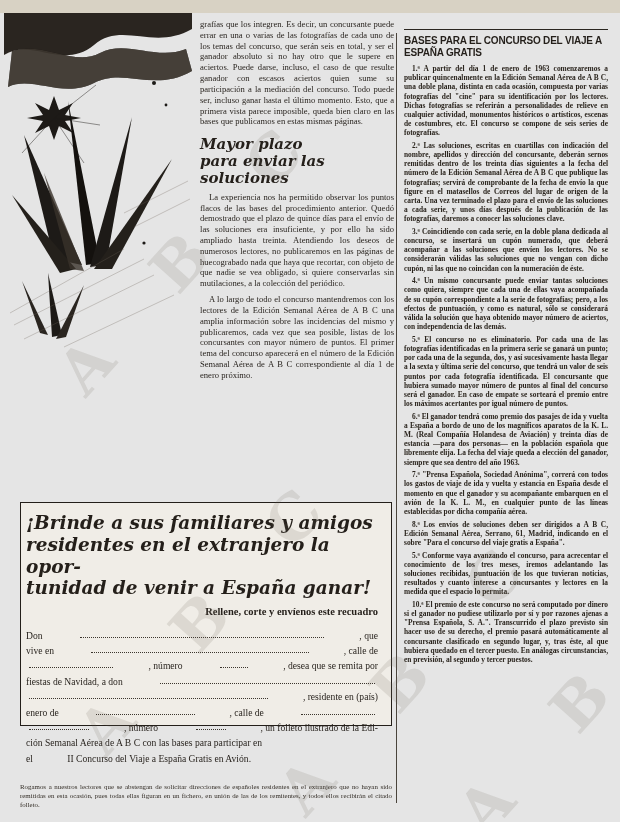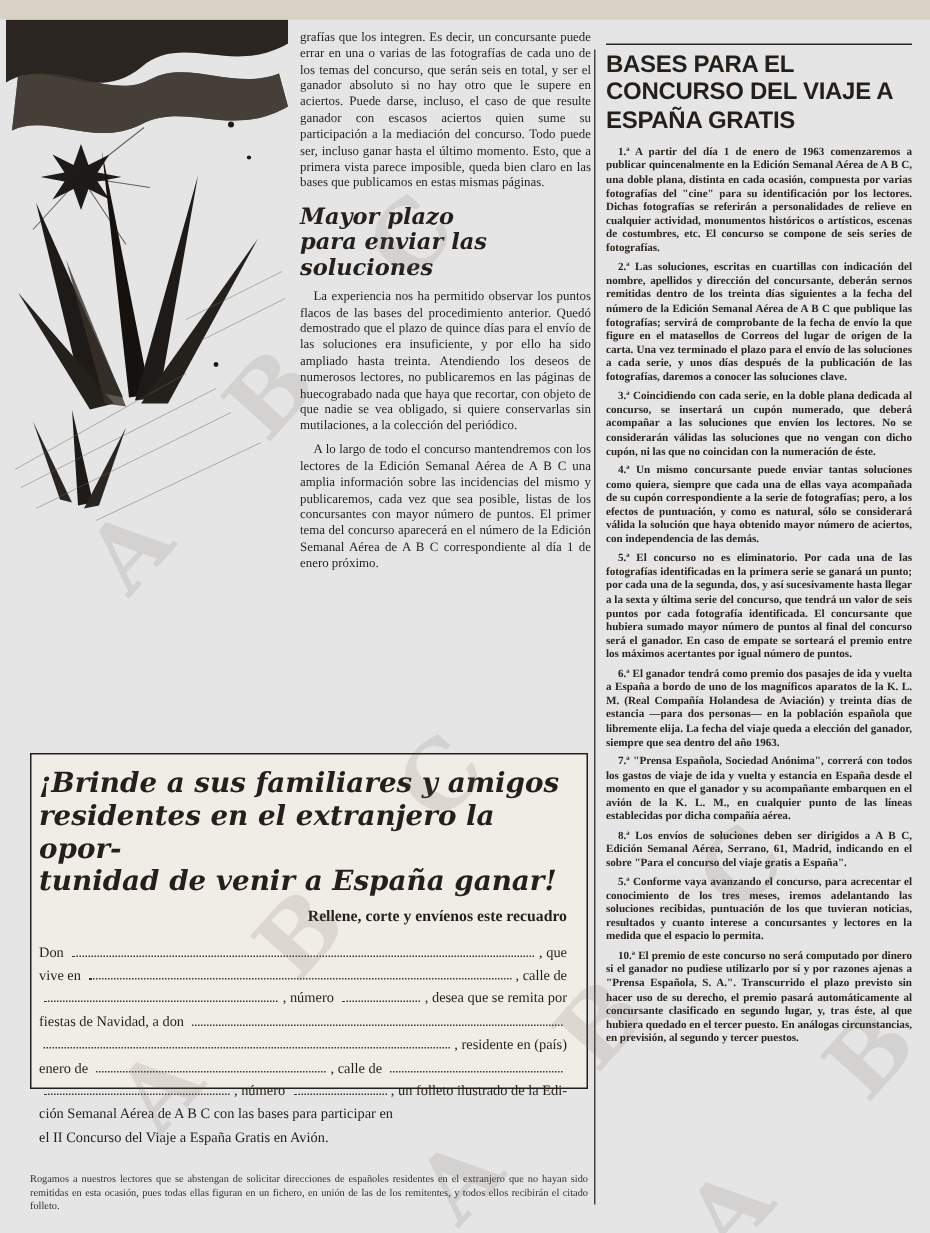--- a/index.html
+++ b/index.html
@@ -30,42 +30,42 @@
   }
   .sec-heading.first{width:132px;}
   
   .col-rule{position:absolute;left:396px;top:20px;width:1px;height:770px;background:#4a443c;}
   .col-right{
     position:absolute;left:404px;top:16px;width:204px;height:794px;overflow:hidden;
     border-top:1.5px solid #2a2620;padding-top:5px;box-sizing:border-box;
   }
   .bases-title{
     font-family:"Liberation Sans","DejaVu Sans",sans-serif;font-weight:bold;
-    font-size:16px;line-height:1.15;letter-spacing:-0.2px;margin:0 0 6px 0;
+    font-size:10px;line-height:1.15;letter-spacing:-0.2px;margin:0 0 6px 0;
   }
   .bases-item{
     font-size:7.4px;line-height:1.24;text-align:justify;text-indent:8px;
     margin:0 0 3.5px 0;font-weight:bold;color:#2a241d;
   }
   .bases-num{font-weight:bold;}
   
   .coupon{
     position:absolute;left:20px;top:489px;width:372px;height:224px;
     border:1.6px solid #241f1a;box-sizing:border-box;padding:9px 13px 6px 5px;
     background:rgba(246,242,232,0.6);
   }
   .coupon-headline{
     font-family:"DejaVu Serif",serif;font-style:italic;font-weight:bold;
     font-size:18.5px;line-height:1.18;margin:0;
   }
   .coupon-subtitle{
     font-weight:bold;font-size:10.5px;text-align:right;margin:7px 0 8px 0;
   }
   .coupon-form{margin-top:2px;}
-  .coupon-line{display:flex;align-items:flex-end;height:15.4px;font-size:9.6px;}
+  .coupon-line{display:flex;align-items:flex-end;height:15.4px;font-size:9.6px;gap:32px;}
   .seg-text{white-space:pre;}
   .seg-text.it{}
   .seg-blank{
     flex-grow:1;border-bottom:1.6px dotted #3c362e;height:1px;
     margin:0 3px 3px 3px;min-width:14px;
   }
   
   .footnote{
     position:absolute;left:20px;top:763px;width:372px;
     font-size:6.9px;line-height:1.3;text-align:justify;color:#332d26;

